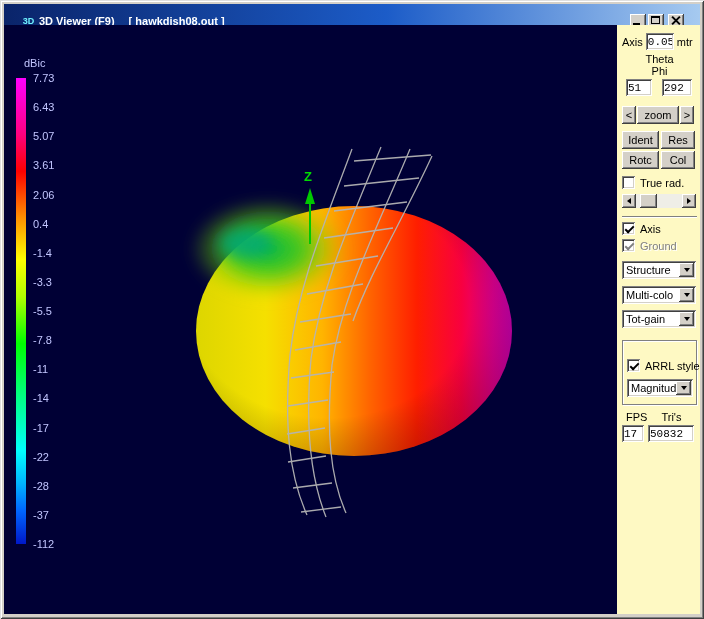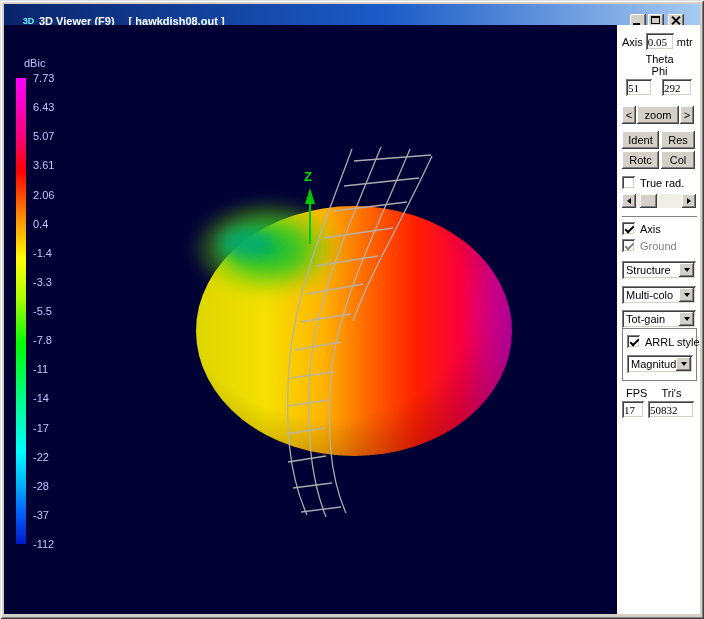--- a/index.html
+++ b/index.html
@@ -60,30 +60,30 @@
   }
   .cb-ticks {
     display:flex; flex-direction:column; justify-content:space-between;
     height:478px; margin-left:7px; margin-top:-6px;
   }
   .cb-ticks span { line-height:12px; }
 
   
   .panel {
     position:absolute; left:617px; top:25px; width:83px; height:589px;
-    padding:8px 3px 8px 5px; display:flex; flex-direction:column; background:#ffffff;
+    padding:8px 3px 8px 5px; display:flex; flex-direction:column; background:#fef9c3;
   }
   .row { display:flex; align-items:center; }
   .btn {
     background:#d4d0c8; border:0; font-family:inherit; font-size:11px; color:#000;
     box-shadow: inset -1px -1px 0 #404040, inset 1px 1px 0 #ffffff, inset -2px -2px 0 #808080;
     height:18px; display:flex; align-items:center; justify-content:center; cursor:default;
   }
   .field {
-    background:#fff; border:0; font-family:Liberation Serif, serif; font-size:11px; height:17px; padding:0 2px;
+    background:#fff; border:0; font-family:Liberation Mono, monospace; font-size:11px; height:17px; padding:0 2px;
     box-shadow: inset 1px 1px 0 #808080, inset -1px -1px 0 #ffffff,
                 inset 2px 2px 0 #404040, inset -2px -2px 0 #d4d0c8;
   }
   .combo {
     height:18px; background:#fff; position:relative; display:flex; align-items:center;
     padding:0 17px 0 4px; overflow:hidden; white-space:nowrap;
     box-shadow: inset 1px 1px 0 #808080, inset -1px -1px 0 #ffffff,
                 inset 2px 2px 0 #404040, inset -2px -2px 0 #d4d0c8;
   }
   .combo-btn {
@@ -115,21 +115,21 @@
   .arrow-right { width:0; height:0; border-top:3px solid transparent; border-bottom:3px solid transparent; border-left:4px solid #000; }
   .sb-track { flex:1; background:#efeee7; position:relative; }
   .sb-thumb {
     position:absolute; top:0; height:14px; width:17px; background:#d4d0c8;
     box-shadow: inset -1px -1px 0 #404040, inset 1px 1px 0 #ffffff, inset -2px -2px 0 #808080;
   }
   .divider { height:2px; border-top:1px solid #808080; border-bottom:1px solid #ffffff; margin-top:8px; }
   .etched {
     border:1px solid #808080; box-shadow:1px 1px 0 #ffffff, inset 1px 1px 0 #ffffff;
   }
-  .arrl-box { margin-top:0; padding:6px 4px 7px; }
+  .arrl-box { margin-top:12px; padding:18px 4px 7px; }
   .groupbox { position:relative; margin-top:auto; padding:11px 4px 7px; }
   .groupbox-label { position:absolute; top:-7px; left:5px; background:#d4d0c8; padding:0 3px; }
   .mt2{margin-top:2px}.mt3{margin-top:3px}.mt4{margin-top:4px}.mt5{margin-top:5px}
   .mt6{margin-top:6px}.mt7{margin-top:7px}.mt9{margin-top:9px}.mt10{margin-top:10px}
 </style>
 </head>
 <body>
 
 <div class="window">
 

